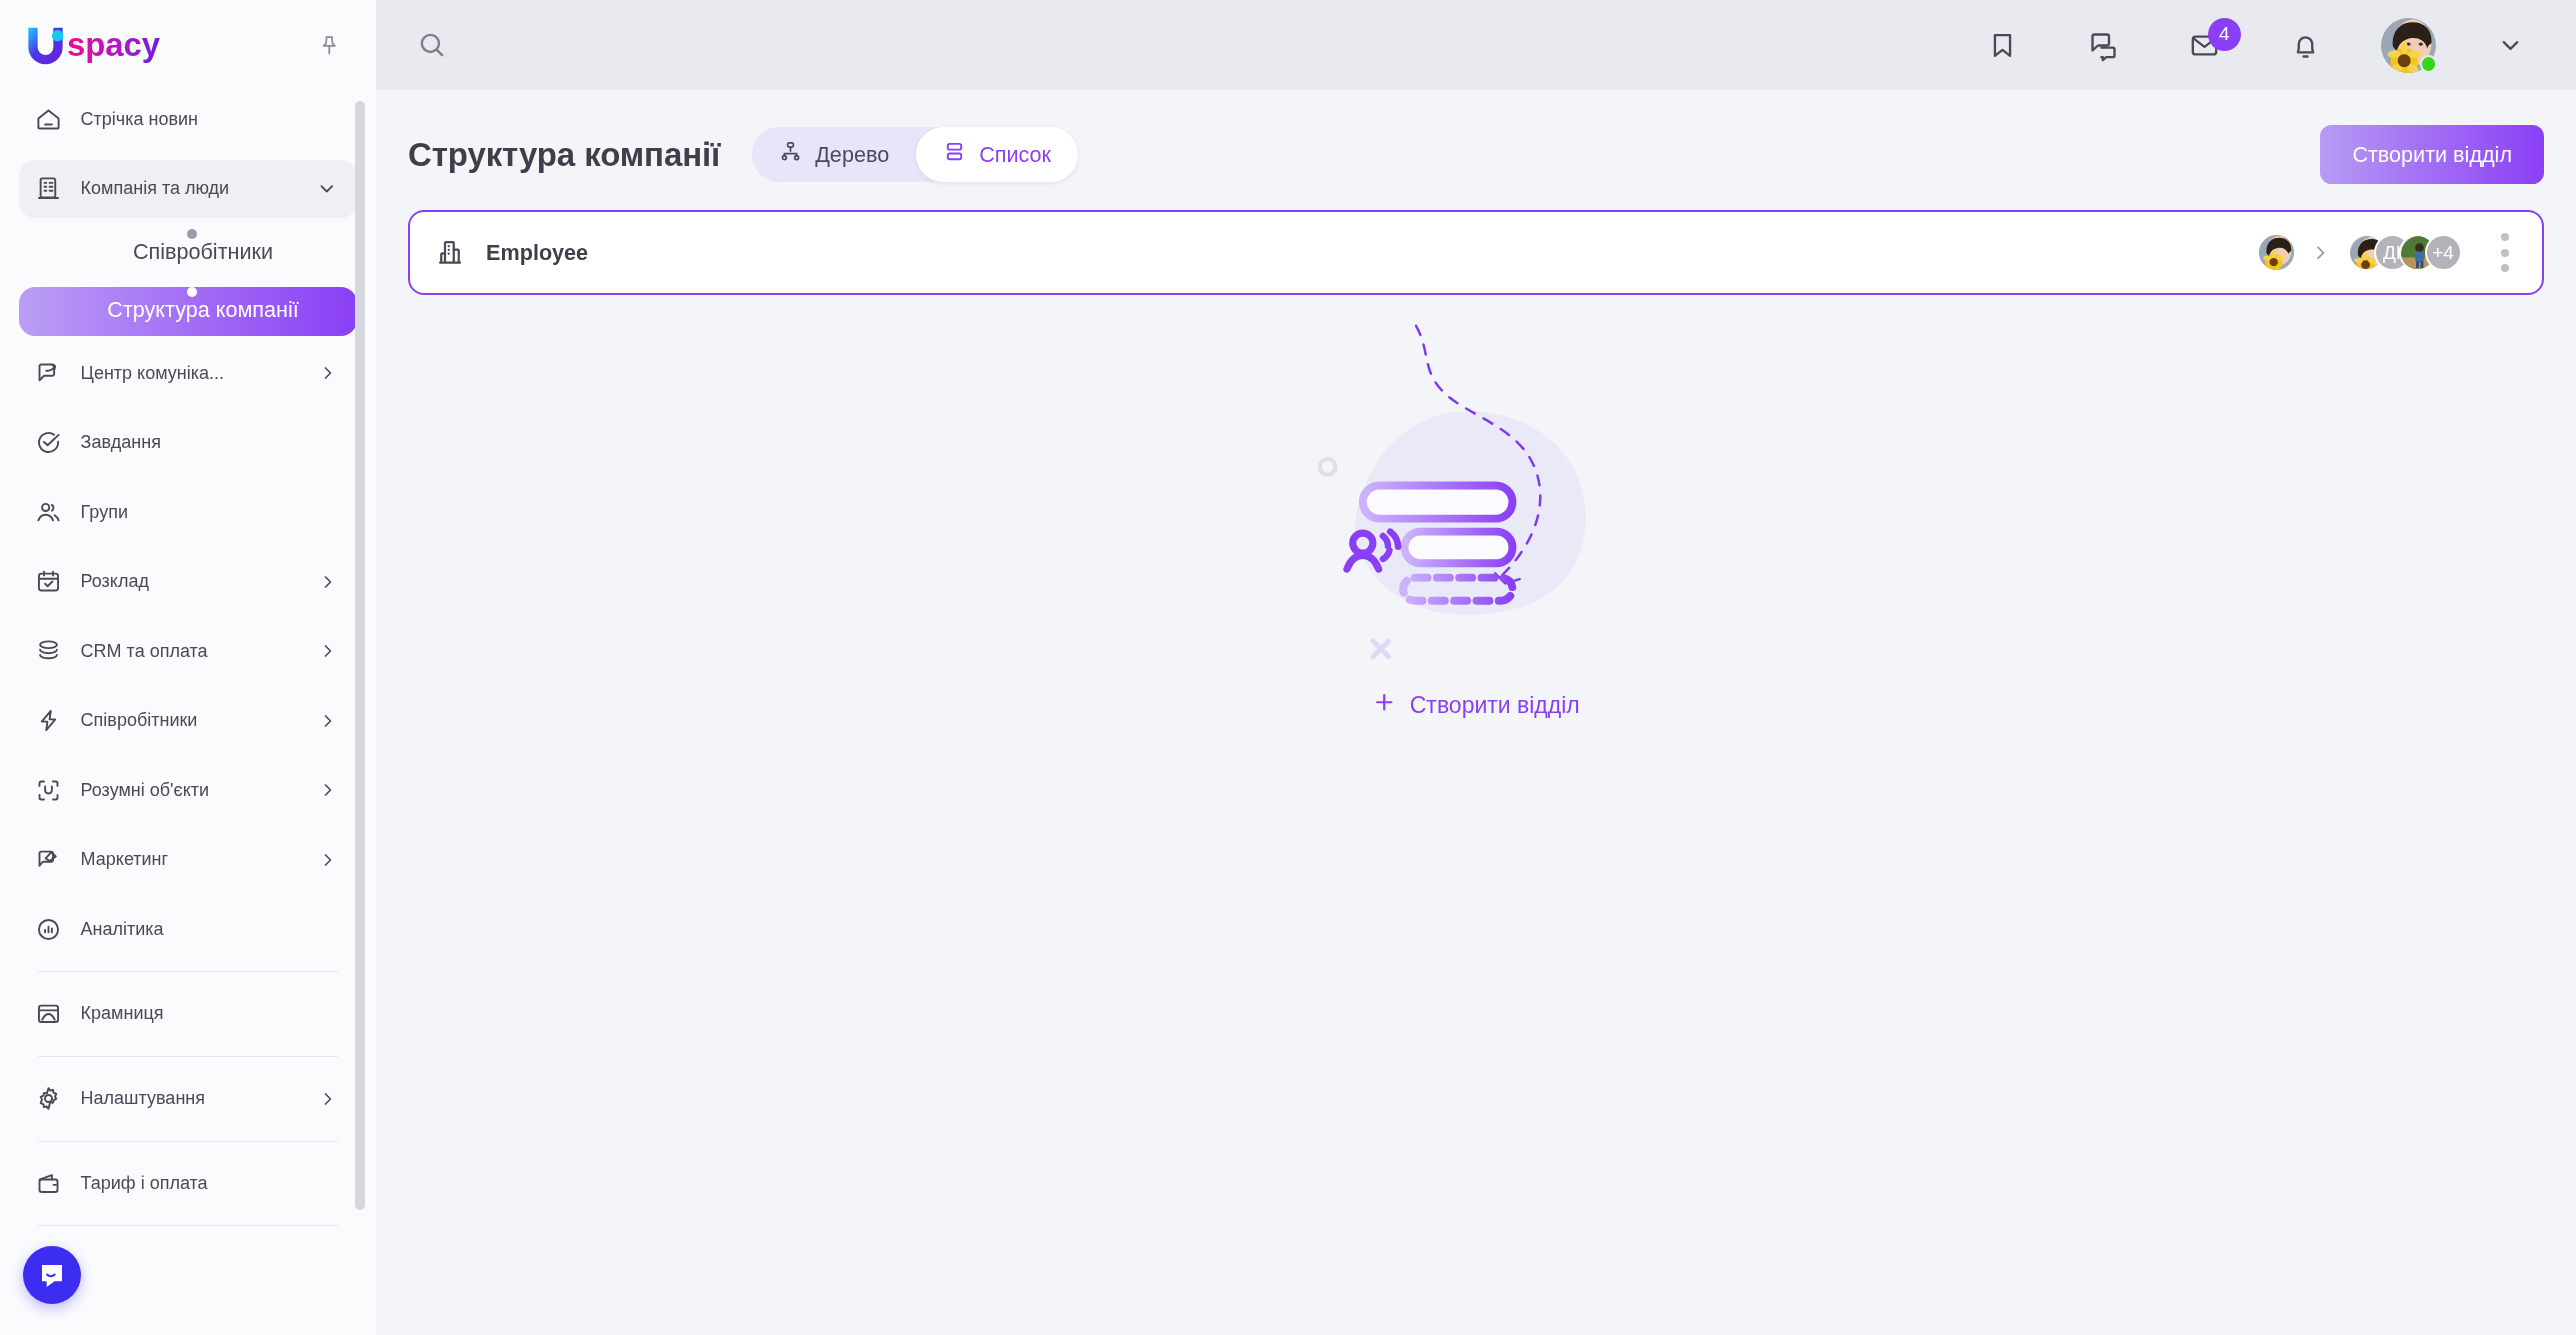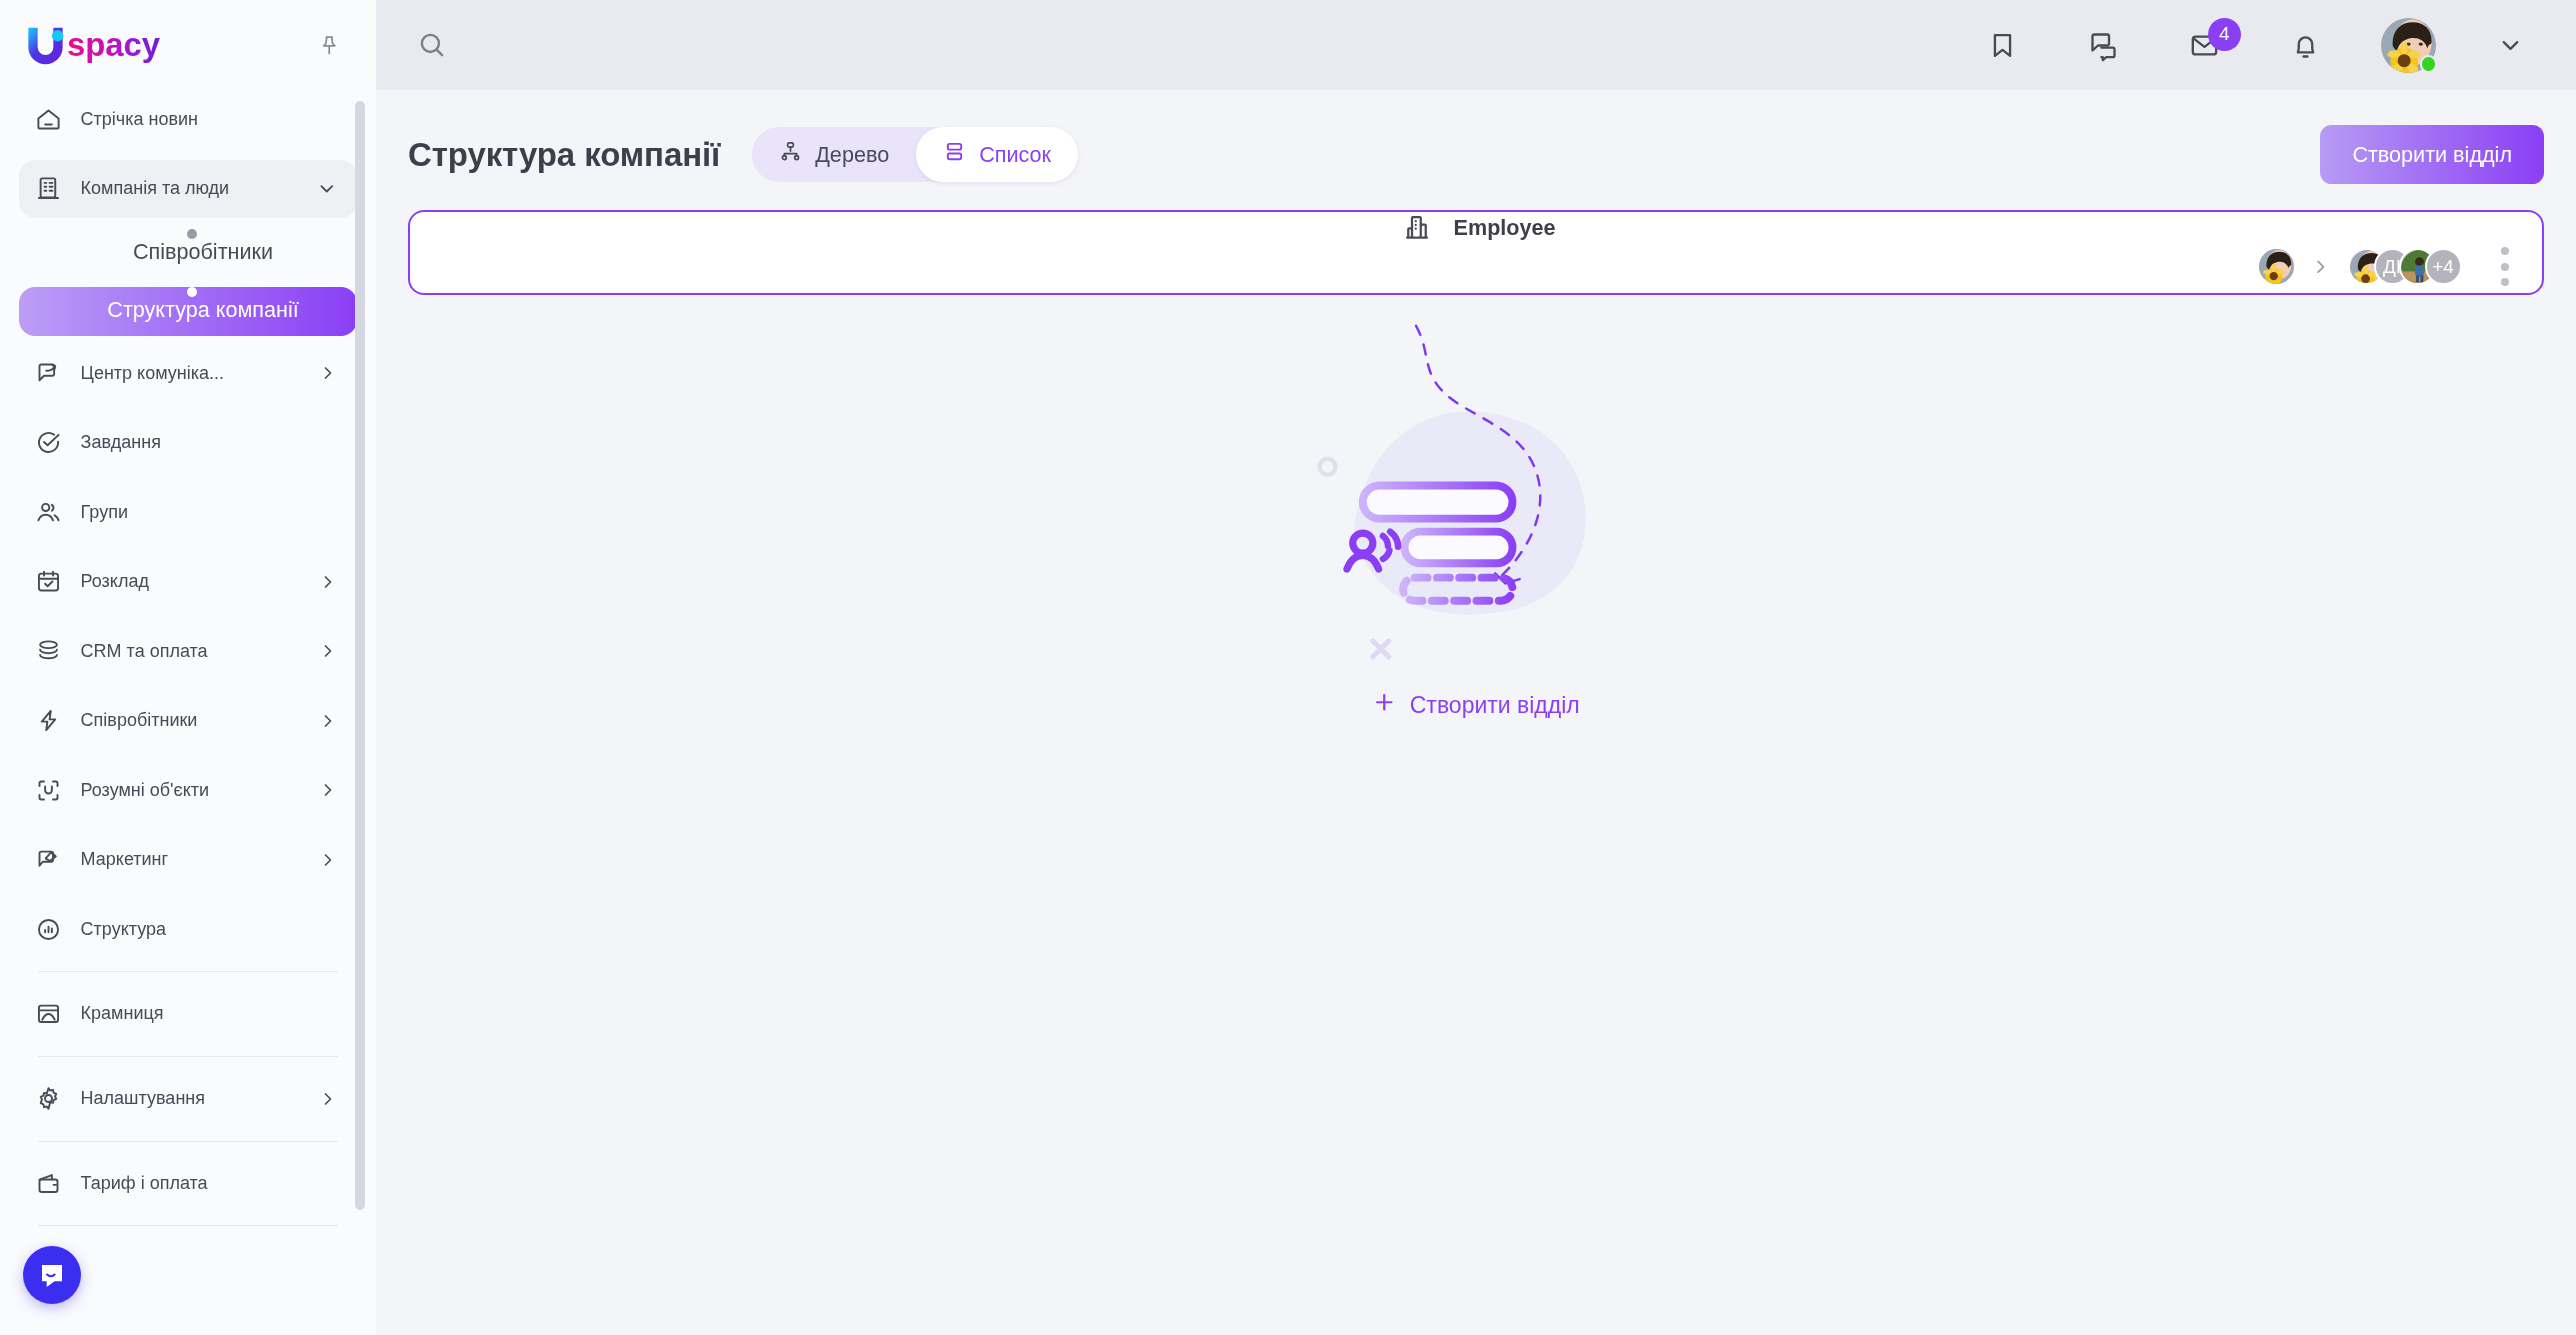--- a/index.html
+++ b/index.html
@@ -107,21 +107,20 @@
     color:#fff; font-size:21.6px; display:flex; align-items:center; justify-content:center;
     cursor:pointer; border:0;
   }
 
   .content { padding:26px 32px 0 32px; }
 
   .dept-card {
     height:85px; border:2.9px solid #8b3ff5; border-radius:16px;
     background:#ffffff; display:flex; align-items:center;
     padding:0 19px 0 24.5px;
-    flex-direction:column;
   }
   .dept-left { display:flex; align-items:center; gap:21.6px; }
   .dept-name { font-size:21.6px; color:#3f3f4c; font-weight:bold; }
   .dept-right { margin-left:auto; display:flex; align-items:center; gap:0; }
   .av-sm { width:35px; height:35px; border-radius:50%; overflow:hidden; position:relative; background:#b9c0cc; flex:0 0 35px;}
   .av-chevron { margin:0 16px; display:flex; align-items:center; }
   .av-stack { display:flex; align-items:center; }
   .av-stack .av-sm { margin-left:-11.5px; border:2.2px solid #fff; width:37px; height:37px; flex:0 0 37px;}
   .av-stack .av-sm:first-child { margin-left:0; }
   .av-init, .av-more {
@@ -331,21 +330,21 @@
           </span>
         </div>
 
         <div class="nav-item">
           <span class="ico">
             <svg width="27" height="27" viewBox="0 0 24 24" fill="none" stroke="#4a4a57" stroke-width="1.7" stroke-linecap="round" stroke-linejoin="round">
                 <circle cx="12" cy="12" r="8.5"></circle>
                 <path d="M9 14.5v-2.2M12 14.5V9.5M15 14.5v-3.4"></path>
               </svg>
           </span>
-          <span class="lbl">Структура</span>
+          <span class="lbl">Аналітика</span>
         </div>
 
         <div class="nav-sep"></div>
 
         <div class="nav-item">
           <span class="ico">
             <svg width="27" height="27" viewBox="0 0 24 24" fill="none" stroke="#4a4a57" stroke-width="1.7" stroke-linecap="round" stroke-linejoin="round">
                 <rect x="3.5" y="5" width="17" height="14.5" rx="2"></rect>
                 <path d="M3.5 9.2h17"></path>
                 <path d="M6.5 17.5c1.5-3.3 3.6-5 5.5-5s4 1.7 5.5 5"></path>

